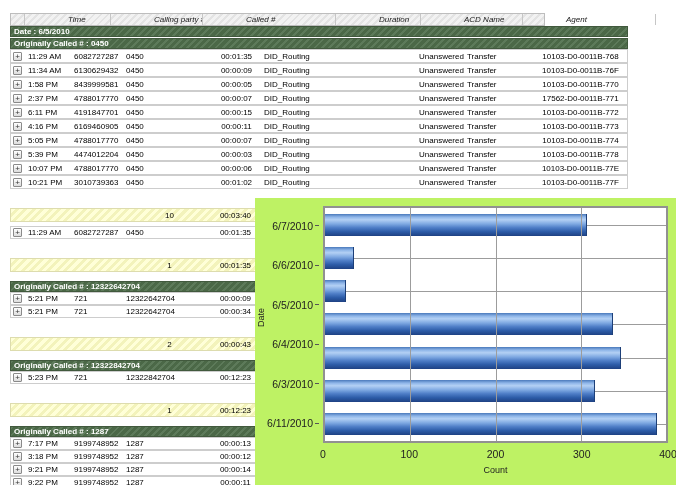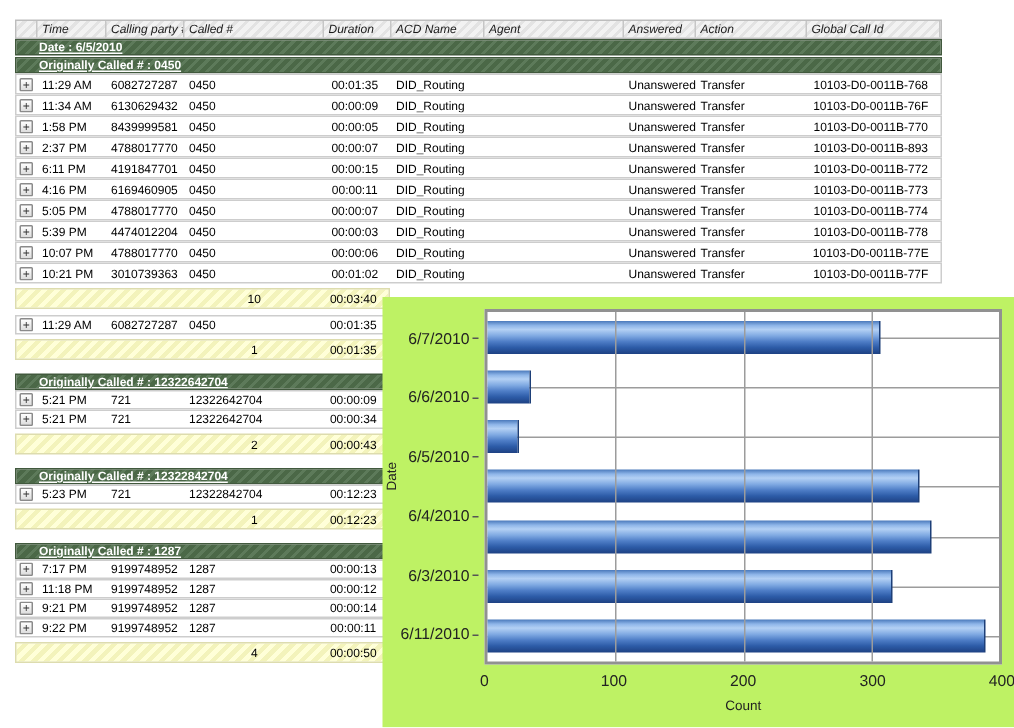--- a/index.html
+++ b/index.html
@@ -6,41 +6,41 @@
   html,body { margin:0; padding:0; background:#ffffff; }
   body { font-family:"Liberation Sans","DejaVu Sans",sans-serif; }
   #screen { position:relative; width:676px; height:485px; background:#fff; overflow:hidden; }
 
   
   #report { position:absolute; left:10px; top:13px; width:618px; font-size:8px; color:#000; }
 
   .grid-wide   { display:grid; grid-template-columns:14px 46px 52px 93px 45px 62px 93px 48px 74px 1fr; }
   .grid-narrow { display:grid; grid-template-columns:14px 46px 52px 93px 43px; }
 
-  .hdr { height:13px; width:618px; border:1px solid #bdbdbd;
-         background:repeating-linear-gradient(135deg,#f2f2f2 0 3px,#e3e3e3 3px 5px); }
+  .hdr { height:13px; width:535px; border:1px solid #bdbdbd;
+         background:repeating-linear-gradient(135deg,#f2f2f2 0 3px,#e3e3e3 3px 5px);gap:40px; }
   .hdr-cell { font-style:italic; color:#1a1a1a; border-right:1px solid #c6c6c6;
               display:flex; align-items:center; padding-left:3px; overflow:hidden; white-space:nowrap; }
 
   .green-row { height:11px; color:#fff; font-weight:bold; display:flex; align-items:center;
-               padding-left:15px; border:1px solid #41593d; white-space:nowrap; overflow:hidden;
-               background:repeating-linear-gradient(135deg,#5d7a5a 0 2px,#4b6847 2px 5px);text-decoration:underline; }
+               padding-left:3px; border:1px solid #41593d; white-space:nowrap; overflow:hidden;
+               background:repeating-linear-gradient(135deg,#5d7a5a 0 2px,#4b6847 2px 5px); }
   .w-full { width:618px; }
   .w-narrow { width:250px; }
 
   .data-row { height:14px; background:#fff; border:1px solid #cdcdcd; align-items:center; }
   .data-row.narrow { height:13px; width:250px; }
   .cell { overflow:hidden; white-space:nowrap; padding-left:3px; }
   .cell.right { text-align:center; padding-right:4px; padding-left:0; }
   .cell.center { text-align:center; padding:0; }
   .expand-btn { display:inline-block; width:9px; height:9px; margin-left:2px; border:1px solid #8a8a8a;
                 border-radius:1px; background:linear-gradient(#ffffff,#dddddd); color:#333;
                 font-size:8px; line-height:7px; text-align:center; cursor:pointer; }
 
-  .summary-row { height:14px; width:250px; margin-top:3px; align-items:center;
+  .summary-row { height:14px; width:250px; margin-top:19px; align-items:center;
                  border:1px solid #dddcae;
                  background:repeating-linear-gradient(135deg,#ffffd8 0 3px,#f3f3bb 3px 6px); }
   .summary-row.after-wide { margin-bottom:4px; }
   .summary-row.after-narrow { margin-bottom:9px; }
 
   
   #chart { position:absolute; left:255px; top:198px; width:421px; height:287px; background:#bef264; }
   #plot  { position:absolute; left:68px; top:8px; width:345px; height:237px;
            border:2px solid #919191; background:#fff; }
   .vgrid { position:absolute; top:0; bottom:0; width:1px; background:#9c9c9c; }
@@ -122,21 +122,21 @@
         <div class="data-row grid-wide">
           <div class="cell" style="padding: 0px;"><span class="expand-btn">+</span></div>
           <div class="cell">2:37 PM</div>
           <div class="cell">4788017770</div>
           <div class="cell">0450</div>
           <div class="cell right">00:00:07</div>
           <div class="cell">DID_Routing</div>
           <div class="cell"></div>
           <div class="cell">Unanswered</div>
           <div class="cell">Transfer</div>
-          <div class="cell right">10103-D0-0011B-893</div>
+          <div class="cell right">17562-D0-0011B-771</div>
         </div>
         <div class="data-row grid-wide">
           <div class="cell" style="padding: 0px;"><span class="expand-btn">+</span></div>
           <div class="cell">6:11 PM</div>
           <div class="cell">4191847701</div>
           <div class="cell">0450</div>
           <div class="cell right">00:00:15</div>
           <div class="cell">DID_Routing</div>
           <div class="cell"></div>
           <div class="cell">Unanswered</div>
@@ -264,21 +264,21 @@
         <div class="green-row w-narrow">Originally Called # : 1287</div>
         <div class="data-row grid-narrow narrow">
           <div class="cell" style="padding: 0px;"><span class="expand-btn">+</span></div>
           <div class="cell">7:17 PM</div>
           <div class="cell">9199748952</div>
           <div class="cell">1287</div>
           <div class="cell right">00:00:13</div>
         </div>
         <div class="data-row grid-narrow narrow">
           <div class="cell" style="padding: 0px;"><span class="expand-btn">+</span></div>
-          <div class="cell">11:18 PM</div>
+          <div class="cell">3:18 PM</div>
           <div class="cell">9199748952</div>
           <div class="cell">1287</div>
           <div class="cell right">00:00:12</div>
         </div>
         <div class="data-row grid-narrow narrow">
           <div class="cell" style="padding: 0px;"><span class="expand-btn">+</span></div>
           <div class="cell">9:21 PM</div>
           <div class="cell">9199748952</div>
           <div class="cell">1287</div>
           <div class="cell right">00:00:14</div>

